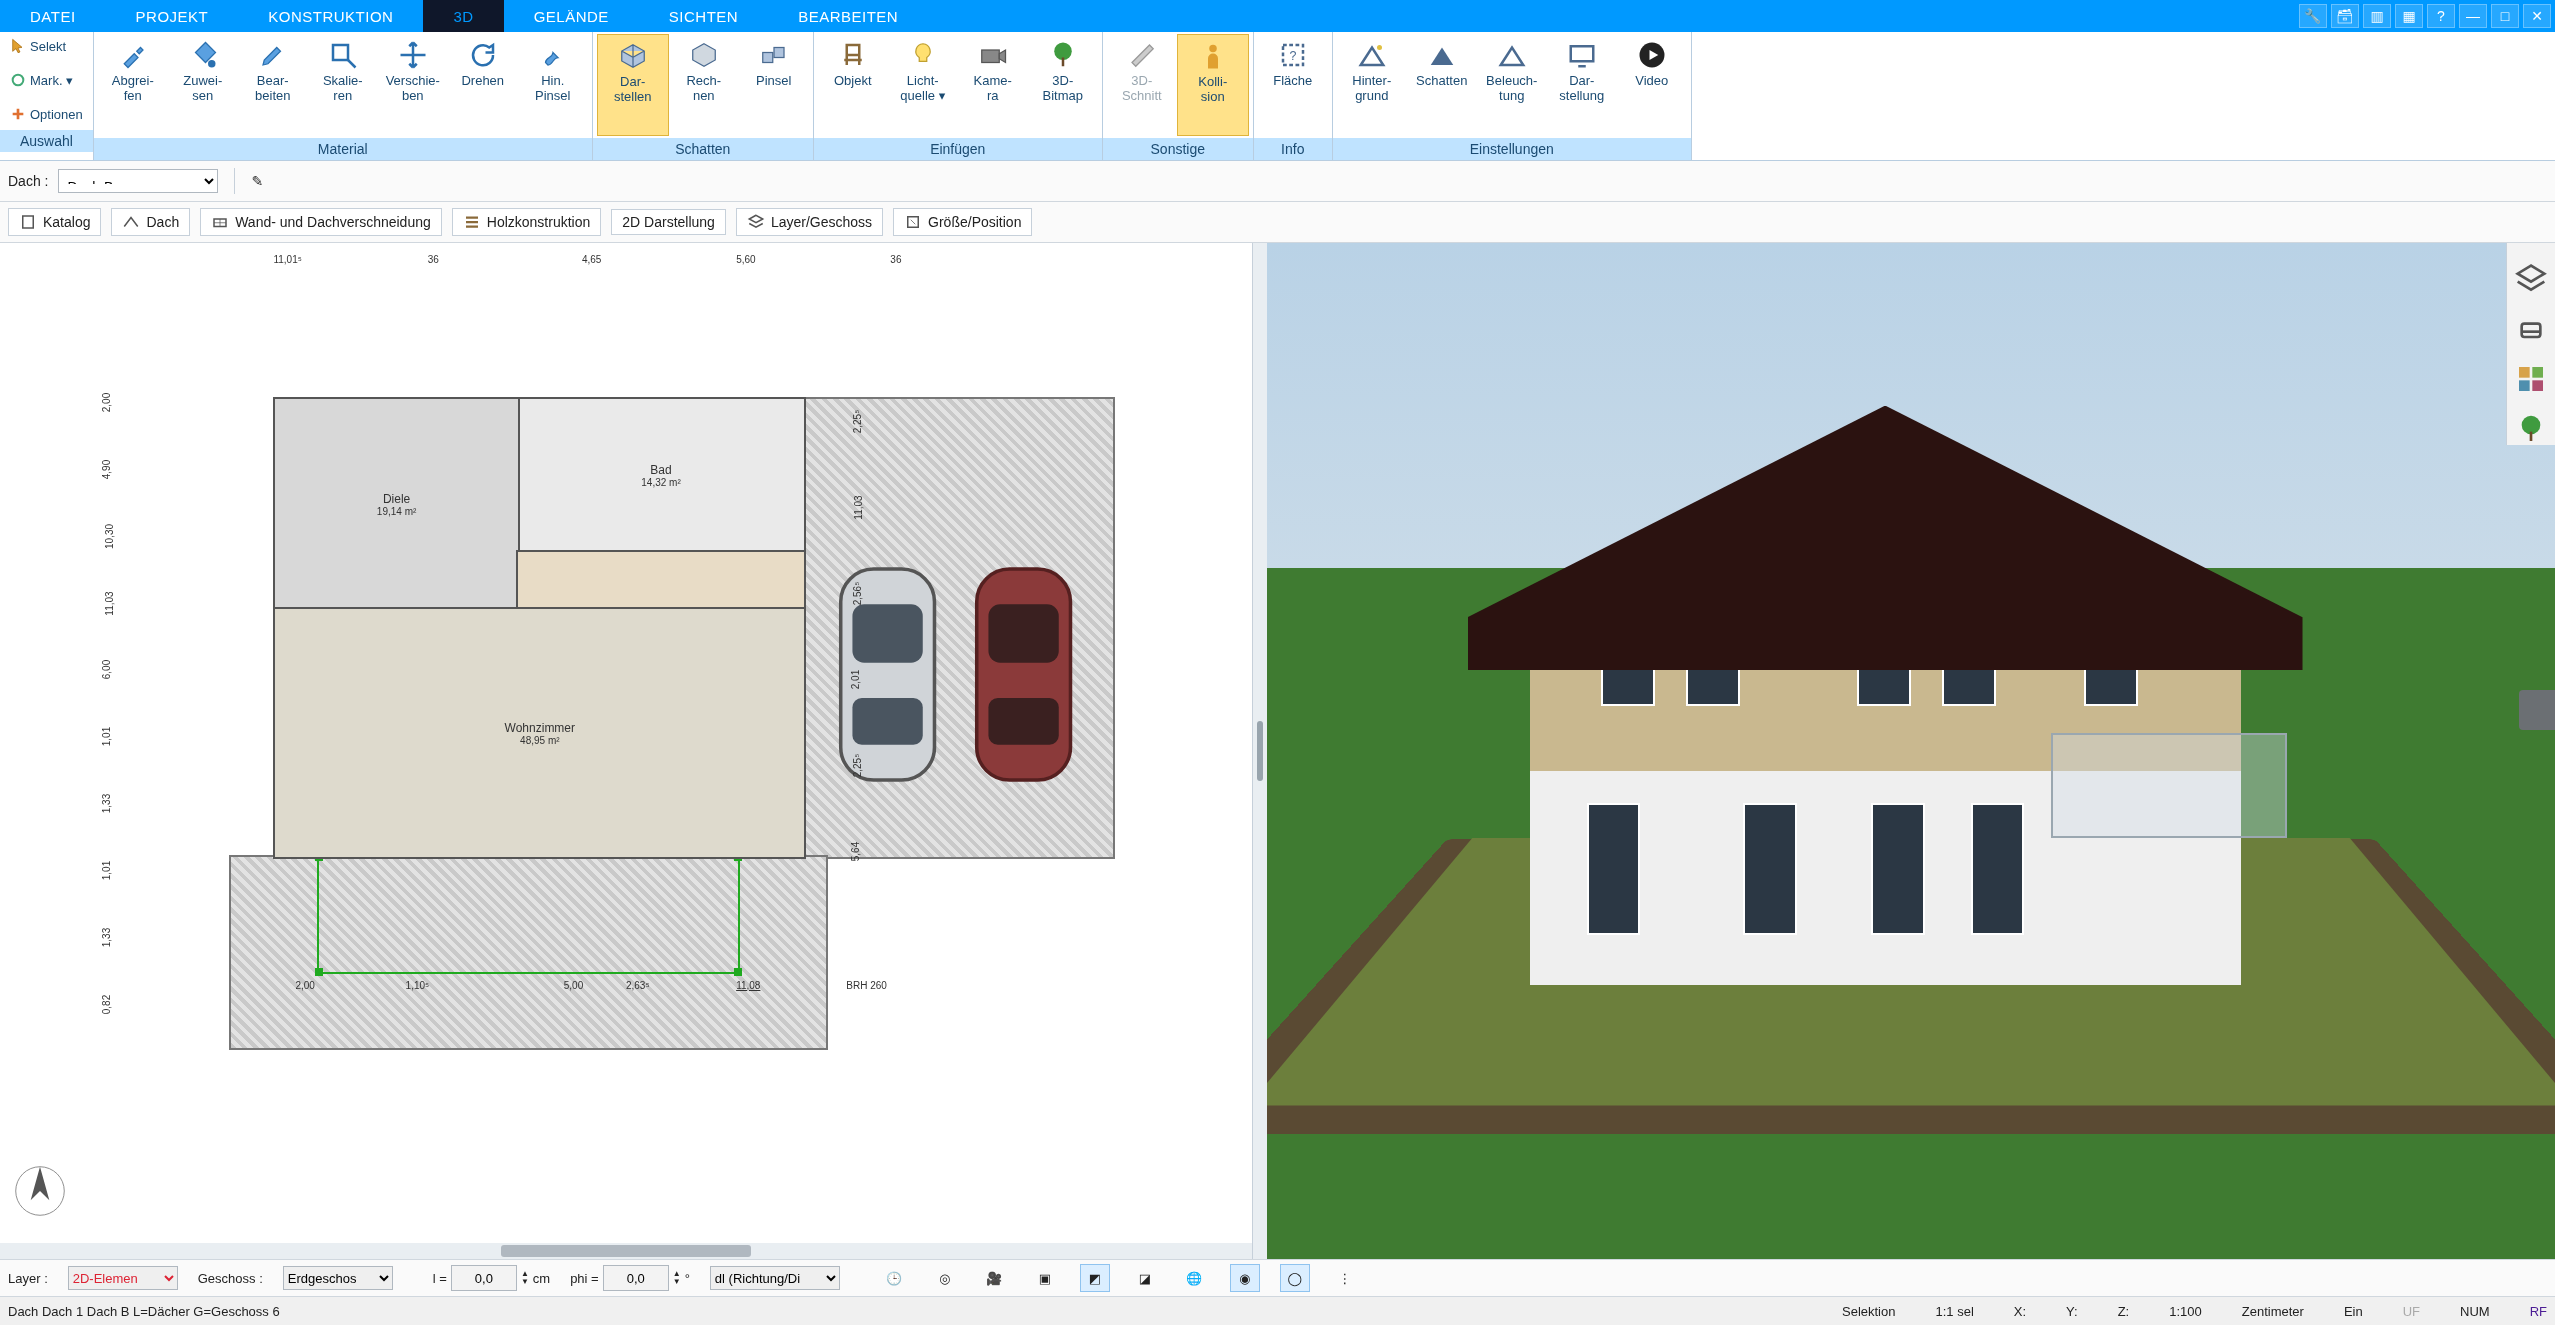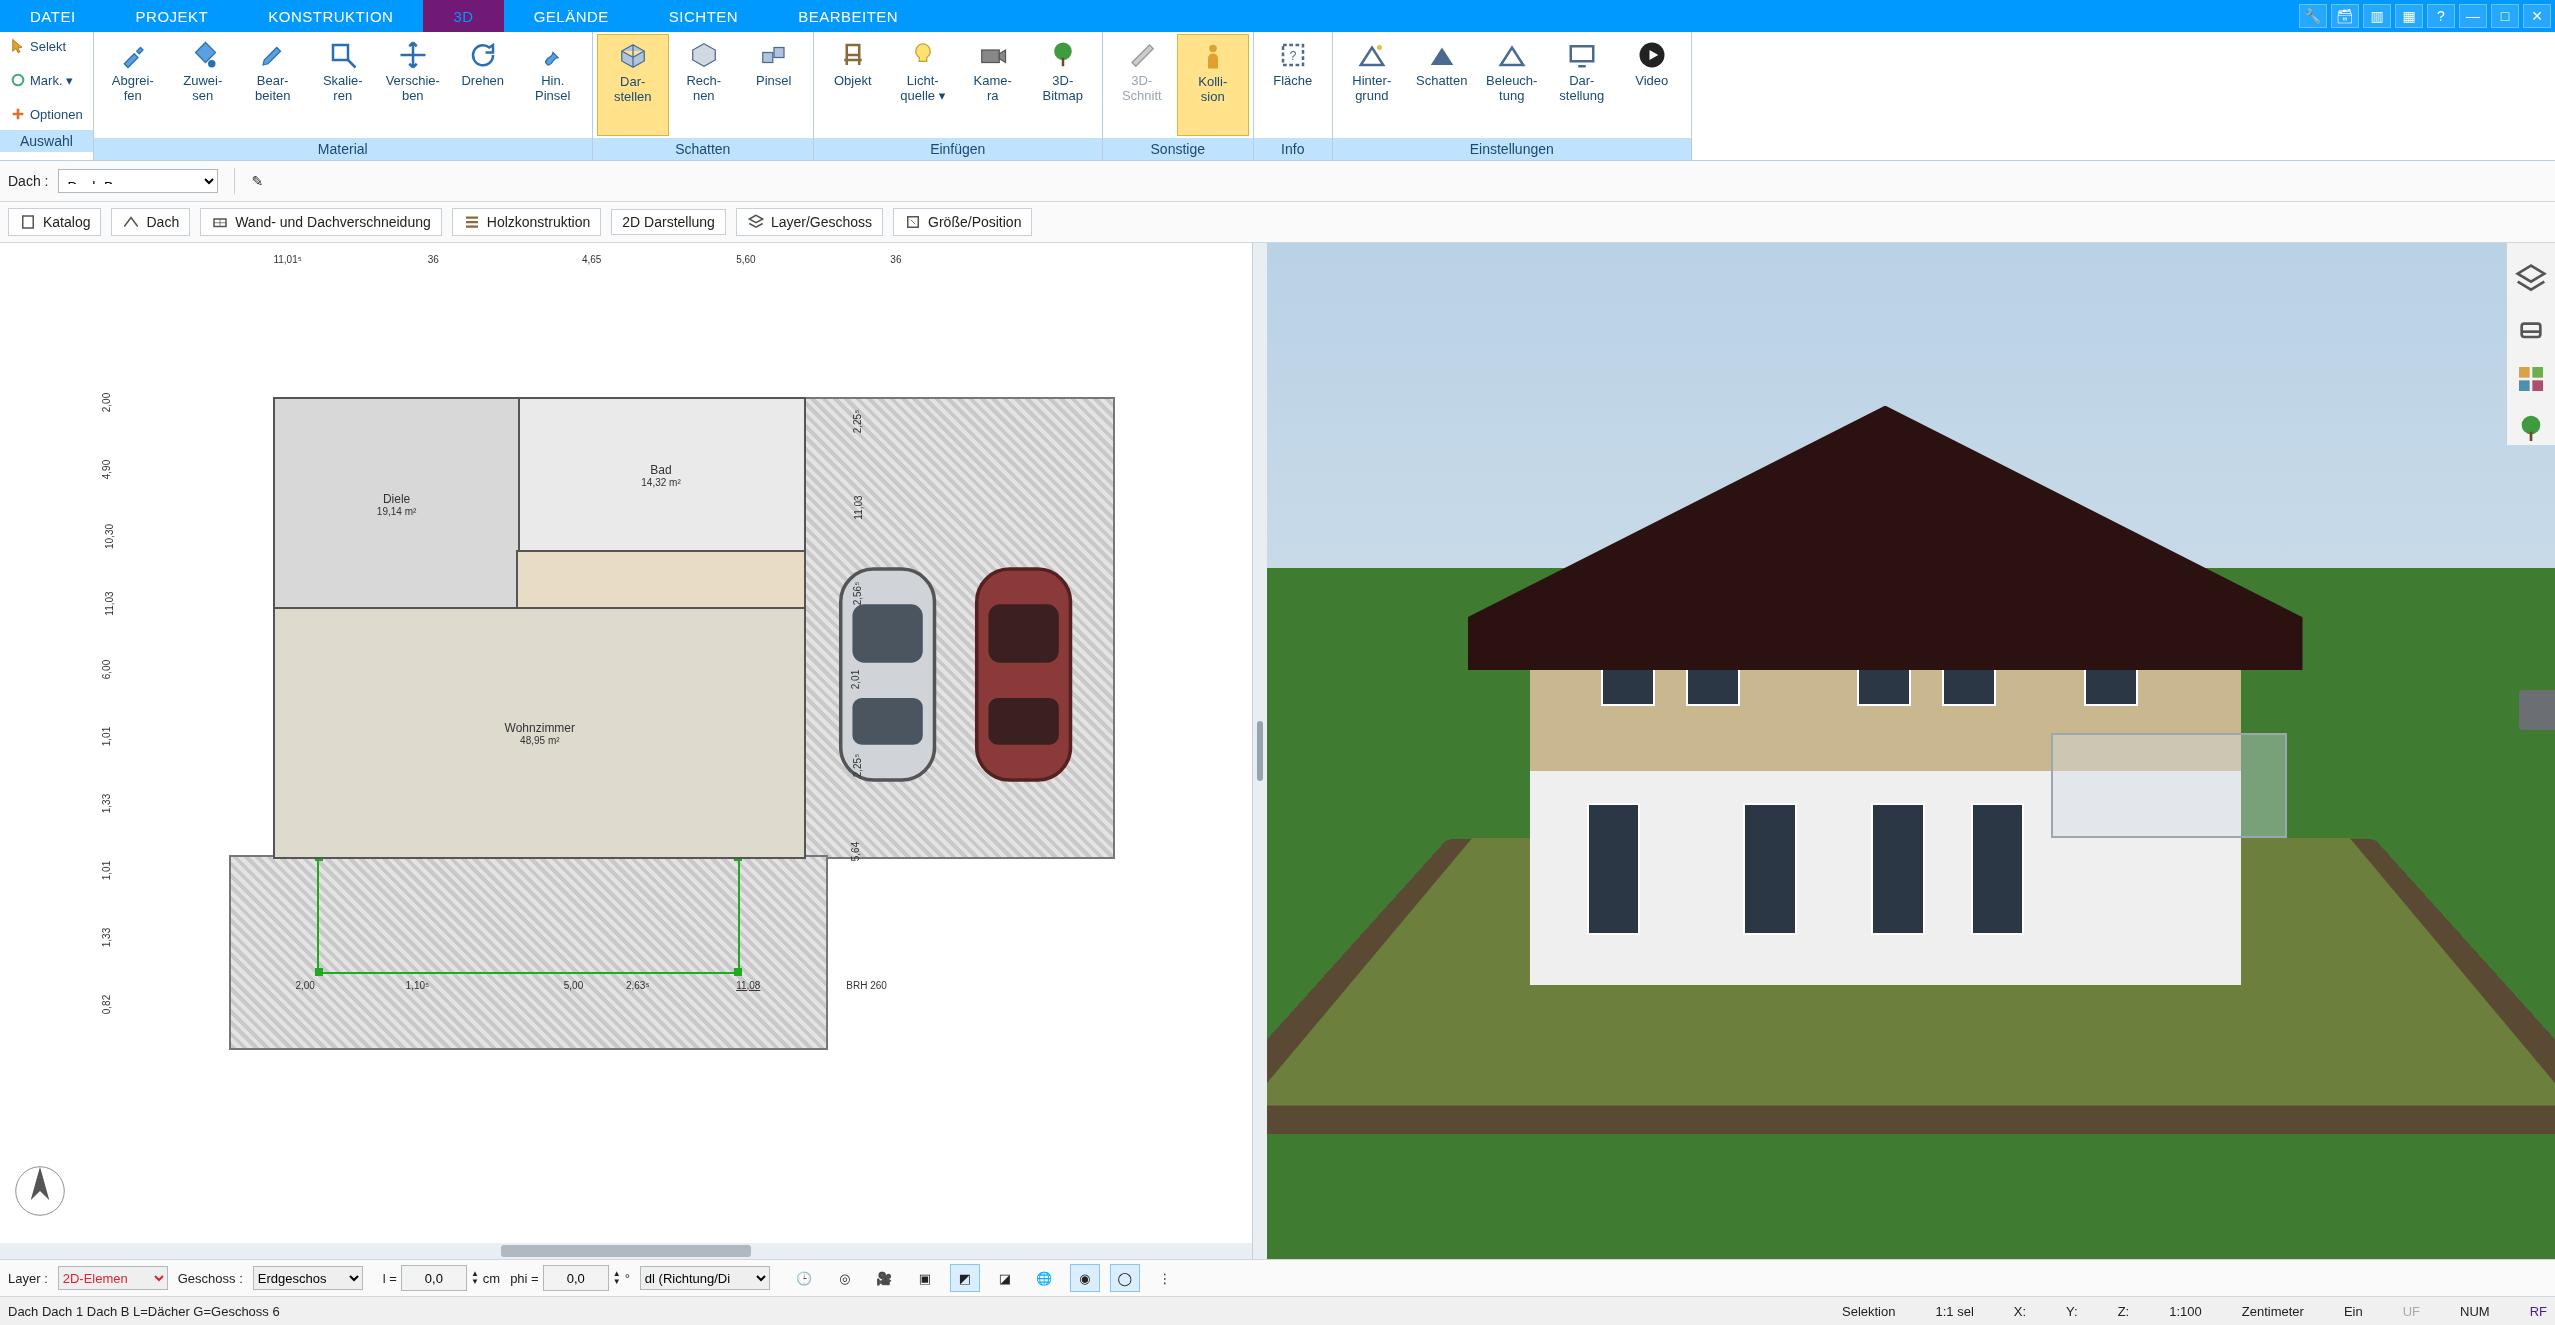--- a/index.html
+++ b/index.html
@@ -1,20 +1,20 @@
 <!DOCTYPE html>
 <html><head>
 <meta charset="utf-8">
 <style>
 html,body{margin:0;padding:0;font-family:"Segoe UI",Tahoma,sans-serif;font-size:12px;color:#222;background:#fff;overflow:hidden;width:2555px;height:1325px;transform-origin:0 0;}
 body{display:flex;flex-direction:column;height:100%;}
 
 .menubar{display:flex;align-items:stretch;height:32px;background:#0099ff;color:#fff;}
 .menubar .menuitem{padding:0 30px;display:flex;align-items:center;font-size:15px;letter-spacing:.5px;cursor:pointer;}
-.menubar .menuitem.active{background:#701a75;color:#0099ff;}
+.menubar .menuitem.active{background:#0f172a;color:#0099ff;}
 .menubar .spacer{flex:1;}
 .menubar .winbtns{display:flex;align-items:center;padding-right:4px;gap:4px;}
 .menubar .winbtns .ic{width:26px;height:22px;display:flex;align-items:center;justify-content:center;background:rgba(255,255,255,.15);border:1px solid rgba(255,255,255,.3);font-size:14px;}
 
 .ribbon{display:flex;align-items:stretch;height:128px;background:#fff;border-bottom:1px solid #b8cde0;}
 .ribbon .group{display:flex;flex-direction:column;border-right:1px solid #b8cde0;}
 .ribbon .group .btns{flex:1;display:flex;align-items:stretch;padding:2px 4px;}
 .ribbon .group .glabel{height:22px;display:flex;align-items:center;justify-content:center;background:#bfe3ff;color:#1b4b72;font-size:14px;}
 .ribbon .rbtn{display:flex;flex-direction:column;align-items:center;justify-content:flex-start;padding:4px 6px;min-width:58px;text-align:center;cursor:pointer;font-size:13px;line-height:1.15;color:#1b4b72;}
 .ribbon .rbtn.small{min-width:auto;flex-direction:row;align-items:center;padding:2px 4px;gap:4px;font-size:13px;}
@@ -51,21 +51,21 @@
 .sidetools .st{width:32px;height:32px;display:flex;align-items:center;justify-content:center;cursor:pointer;}
 .sidetab{position:absolute;right:0;top:44%;width:36px;height:40px;background:#6b6f73;border-radius:4px 0 0 4px;}
 
 .plan{position:absolute;left:6%;top:2%;width:88%;height:94%;}
 .plan .room{position:absolute;border:2px solid #555;display:flex;flex-direction:column;align-items:center;justify-content:center;font-size:12px;color:#333;}
 .plan .hatch{background:repeating-linear-gradient(45deg,#c9c9c9 0 4px,#e3e3e3 4px 8px);}
 .plan .dim{position:absolute;font-size:10px;color:#333;}
 .scroll-h{position:absolute;left:0;right:0;bottom:0;height:16px;background:#e9eef2;}
 .scroll-h .thumb{position:absolute;left:40%;width:20%;top:2px;bottom:2px;background:#b0b8c0;border-radius:3px;}
 
-.statusbar1{display:flex;align-items:center;height:36px;background:#fafafa;border-top:1px solid #d0d7de;padding:0 8px;gap:10px;font-size:13px;}
+.statusbar1{display:flex;align-items:center;height:36px;background:#fafafa;border-top:1px solid #d0d7de;padding:0 8px;gap:20px;font-size:13px;}
 .statusbar1 .grp{display:flex;align-items:center;gap:4px;}
 .statusbar1 input{width:60px;height:22px;border:1px solid #b0b8c0;background:#f3f3f3;text-align:center;font:inherit;}
 .statusbar1 select{height:24px;border:1px solid #b0b8c0;font:inherit;}
 .statusbar1 .tbic{width:28px;height:26px;display:flex;align-items:center;justify-content:center;border:1px solid transparent;cursor:pointer;}
 .statusbar1 .tbic.on{background:#dbeeff;border-color:#8fc3ef;}
 .statusbar2{display:flex;align-items:center;height:28px;background:#f0f0f0;border-top:1px solid #d0d7de;padding:0 8px;font-size:13px;gap:40px;}
 .statusbar2 .spacer{flex:1;}
 .compass{position:absolute;left:12px;bottom:40px;width:56px;height:56px;}
 </style>
 </head>

